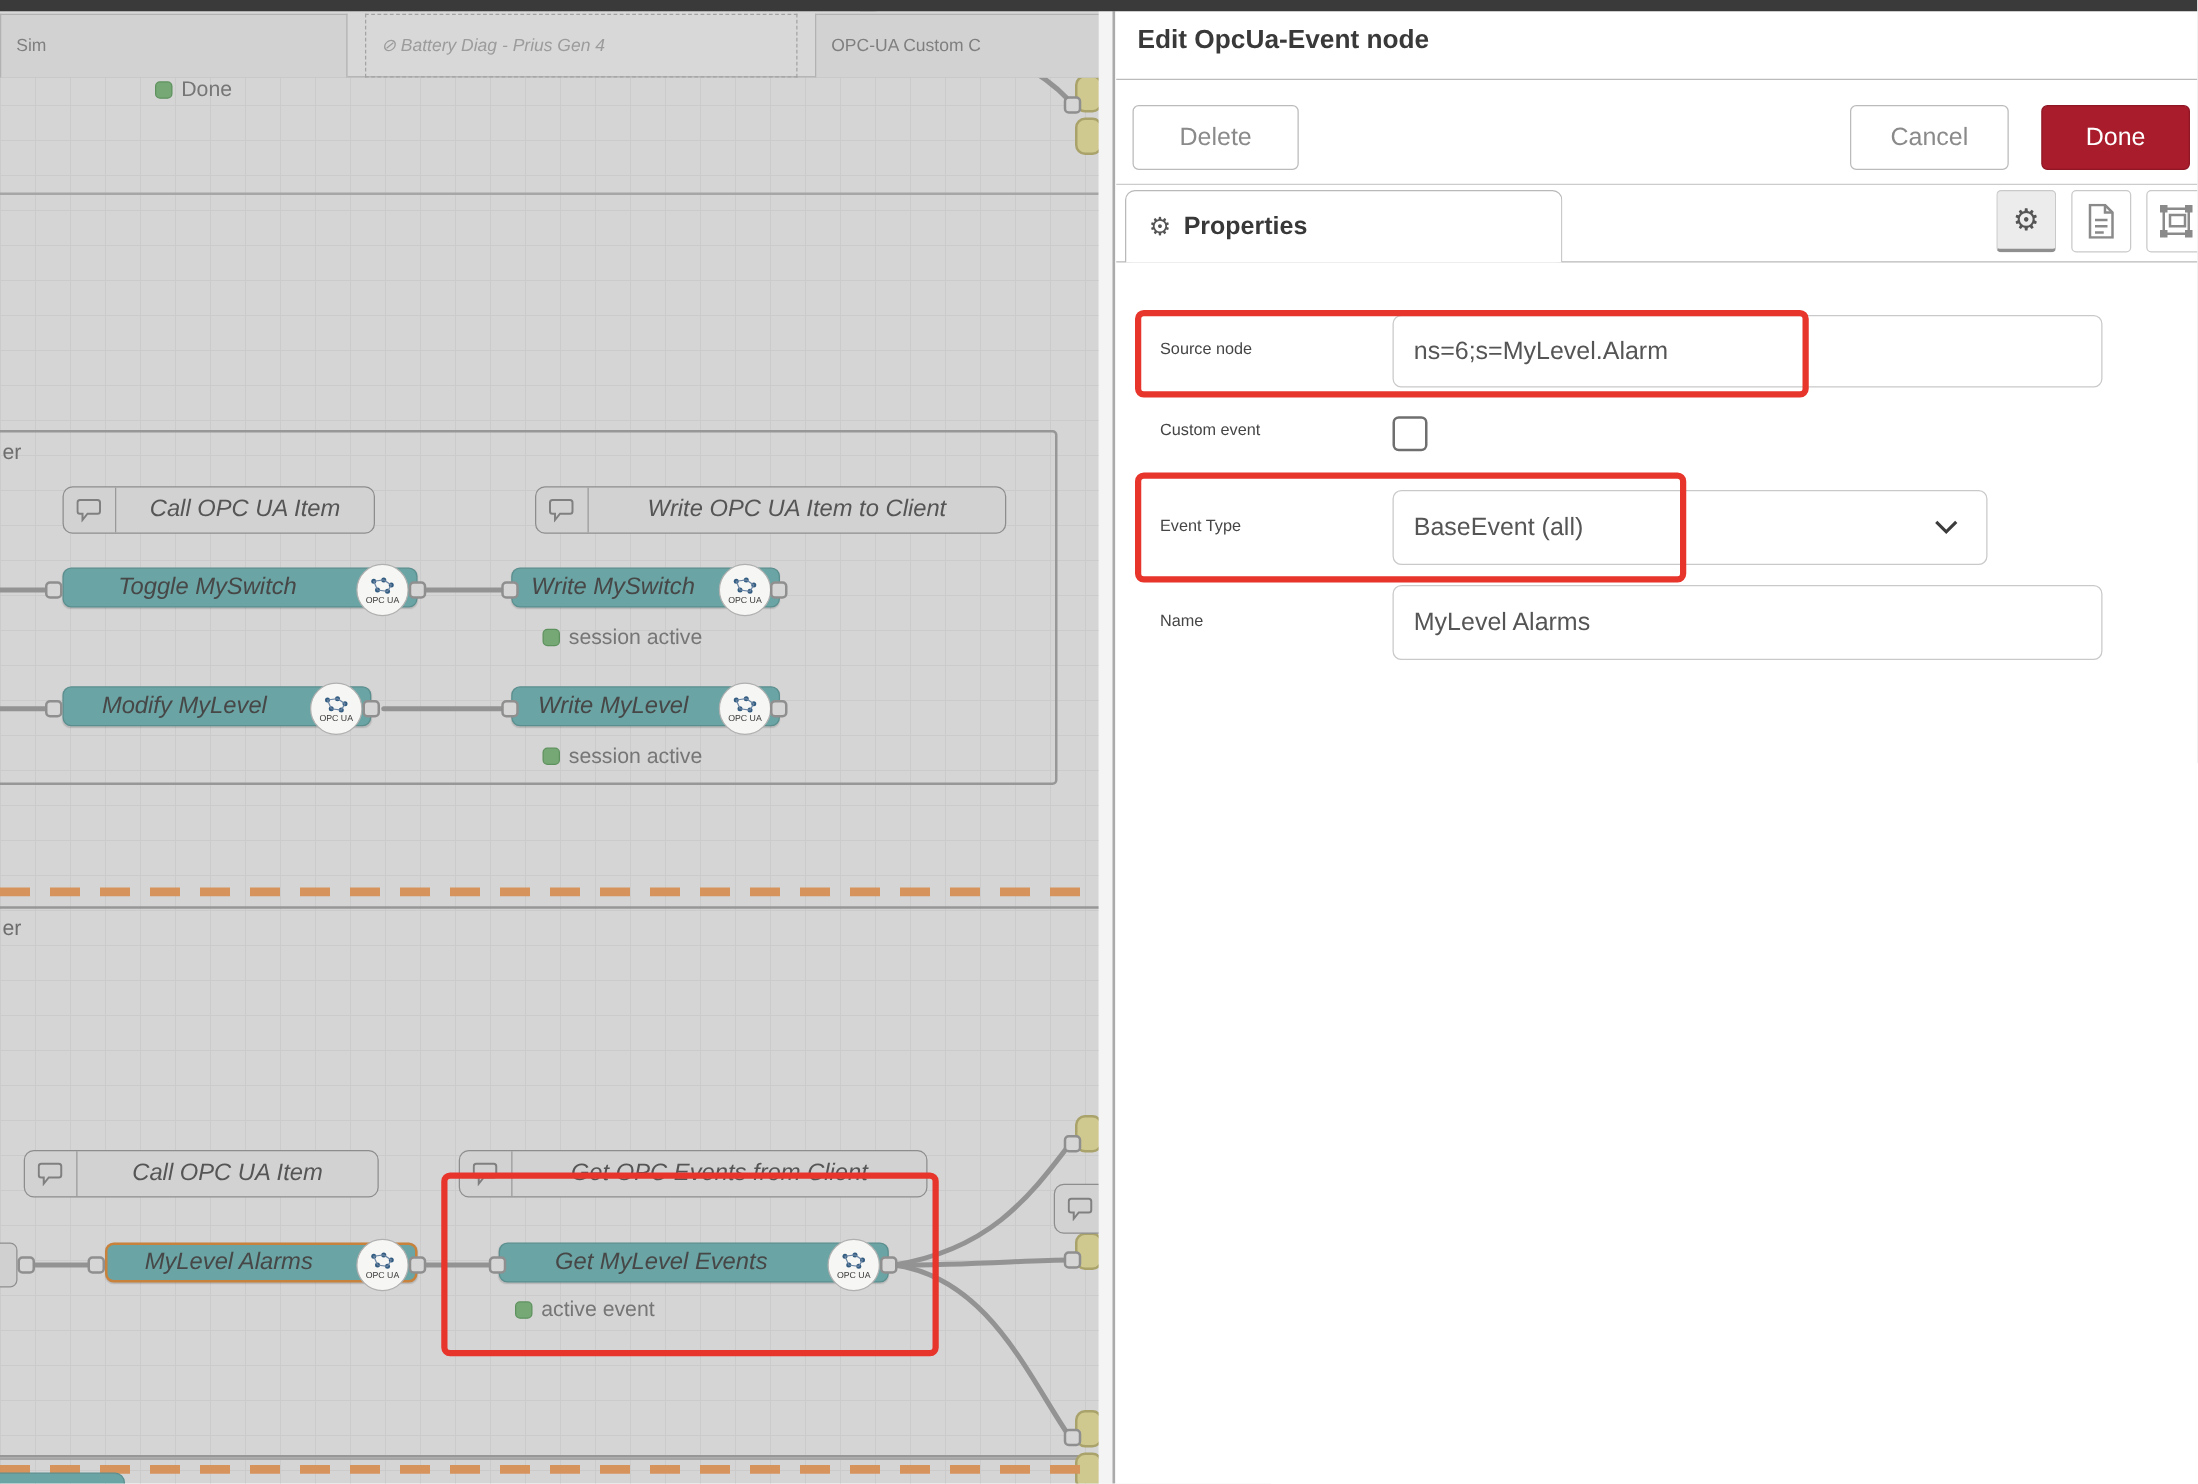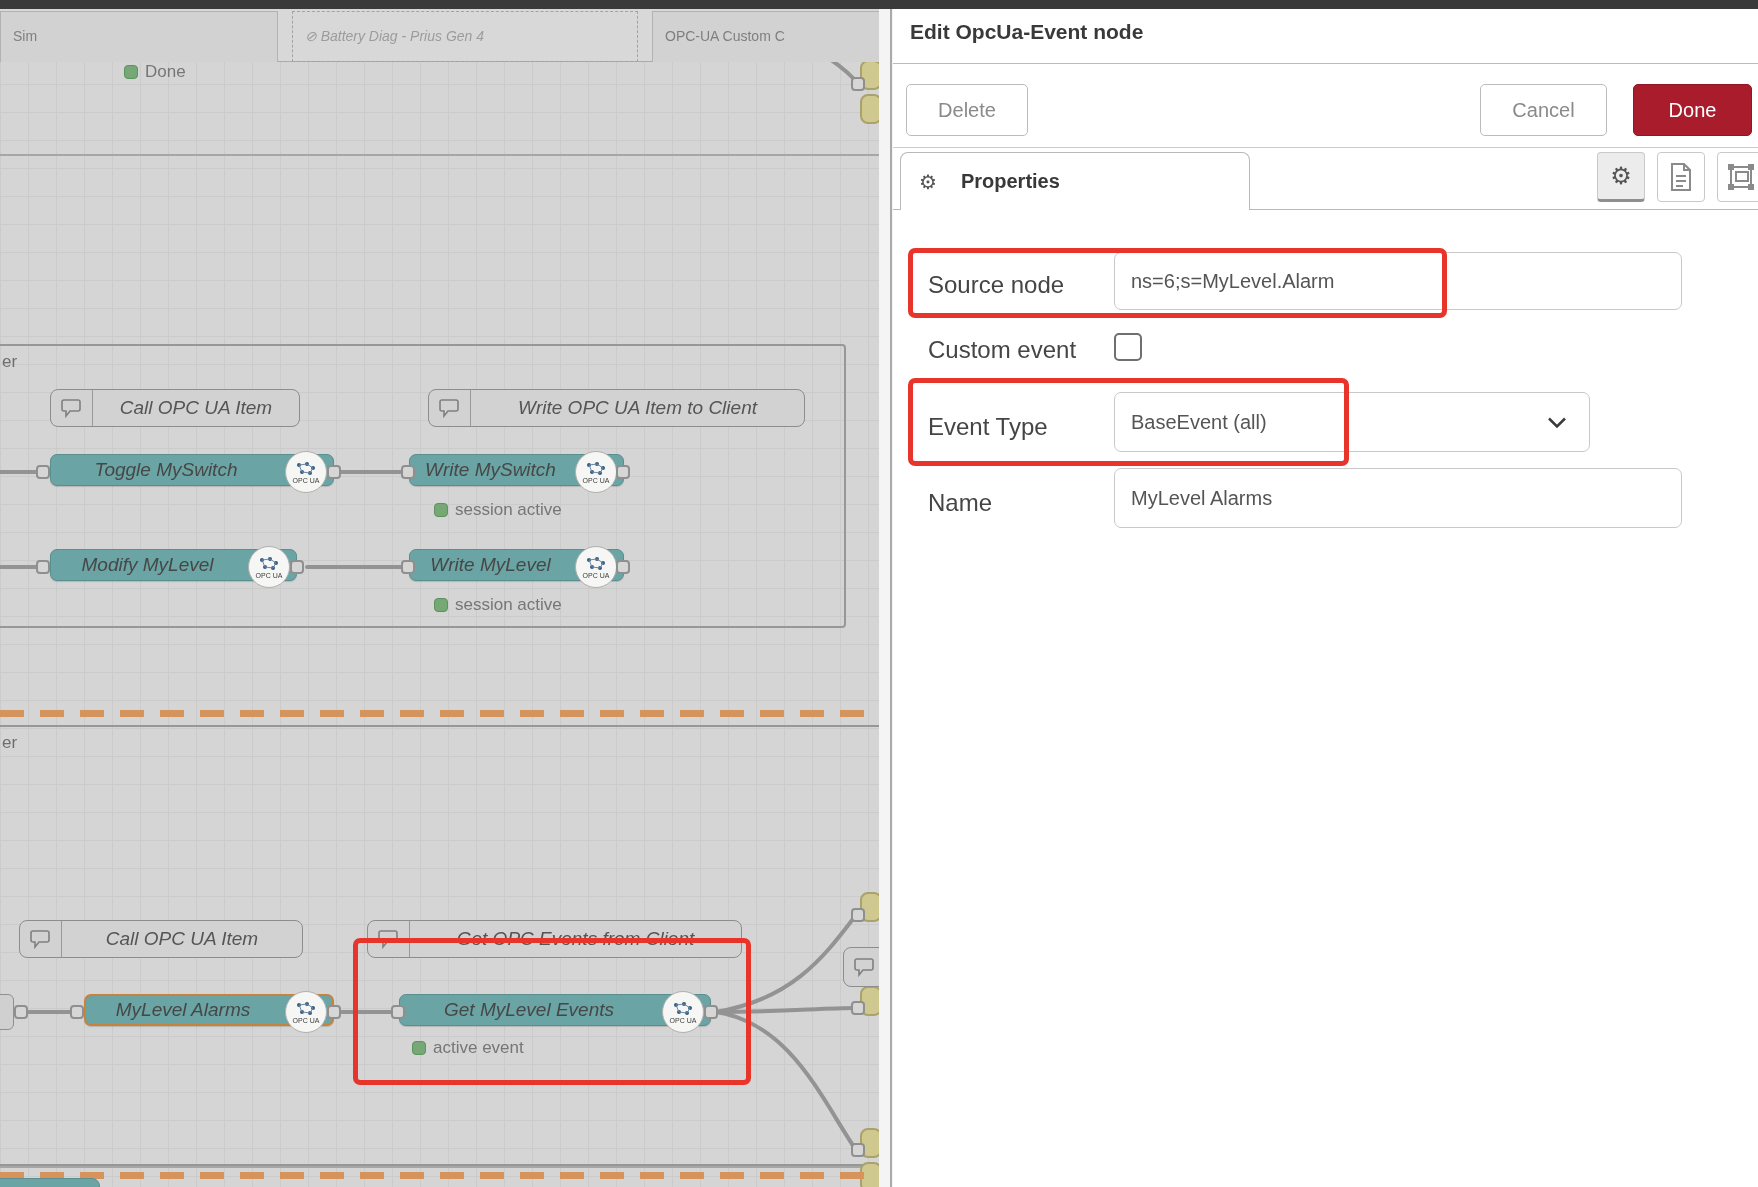--- a/index.html
+++ b/index.html
@@ -78,27 +78,27 @@
   .btn { position:absolute; top:75px; height:52px; border-radius:5px; font-size:20px; display:flex;
          align-items:center; justify-content:center; cursor:pointer; }
   .btn.ghost { background:#fff; border:1px solid #bbb; color:#8a8a8a; }
   .btn.primary { background:#a81c2c; border:1px solid #8f1624; color:#fff; }
 
   .tabstrip-line { position:absolute; left:0; top:200px; width:865px; height:1px; background:#b9b9b9; }
   .ptab { position:absolute; left:7px; top:143px; width:350px; height:58px; background:#fff;
           border:1px solid #b9b9b9; border-bottom:none; border-radius:8px 8px 0 0; z-index:2;
           display:flex; align-items:center; gap:10px; padding-left:18px; }
   .ptab .gear { font-size:20px; color:#555; }
-  .ptab .ptxt { font-size:20px; font-weight:bold; color:#383838;margin-left:14px; }
+  .ptab .ptxt { font-size:20px; font-weight:bold; color:#383838; }
   .iconbtn { position:absolute; top:143px; width:48px; height:50px; background:#fff; border:1px solid #c9c9c9;
              border-radius:4px; display:flex; align-items:center; justify-content:center; cursor:pointer; }
   .iconbtn.active { background:#ececec; border-bottom:3px solid #8f8f8f; }
   .iconbtn .gear { font-size:24px; color:#555; }
 
-  .flabel { position:absolute; left:35px; font-size:24px; color:#454545; white-space:nowrap; }
+  .flabel { position:absolute; left:35px; font-size:13px; color:#454545; white-space:nowrap; }
   .tinput { position:absolute; left:221px; width:568px; height:58px; border:1px solid #c9c9c9; border-radius:7px;
             font-size:20px; color:#555; padding:0 16px; font-family:"Liberation Sans",sans-serif; background:#fff; }
   .fselect { position:absolute; left:221px; width:476px; height:60px; border:1px solid #c9c9c9; border-radius:7px;
              background:#fff; display:flex; align-items:center; padding:0 16px; font-size:20px; color:#555;
              cursor:pointer; }
   .fselect .chev { position:absolute; right:22px; top:50%; transform:translateY(-50%); }
   .cbox { position:absolute; left:221px; width:28px; height:28px; border:2px solid #6f6f6f; border-radius:5px;
           background:#fff; appearance:none; cursor:pointer; }
   .pannot { position:absolute; border:5px solid #e8352c; border-radius:7px; z-index:5; }
 </style>
@@ -356,21 +356,21 @@
   </div>
 
   <div class="gutter">
       <div class="line"></div>
     </div>
 
   <div class="panel">
     <div class="panel-title">Edit OpcUa-Event node</div>
     <div class="pdiv1"></div>
 
-    <button class="btn ghost" style="left:13px;width:122px;">Delete</button>
+    <button class="btn ghost" style="left:13px;width:133px;">Delete</button>
     <button class="btn ghost" style="left:587px;width:127px;text-align:center;">Cancel</button>
     <button class="btn primary" style="left:740px;width:119px;">Done</button>
 
     <div class="pdiv2"></div>
     <div class="tabstrip-line"></div>
 
     <div class="ptab">
       <span class="gear">⚙</span>
       <span class="ptxt">Properties</span>
     </div>

